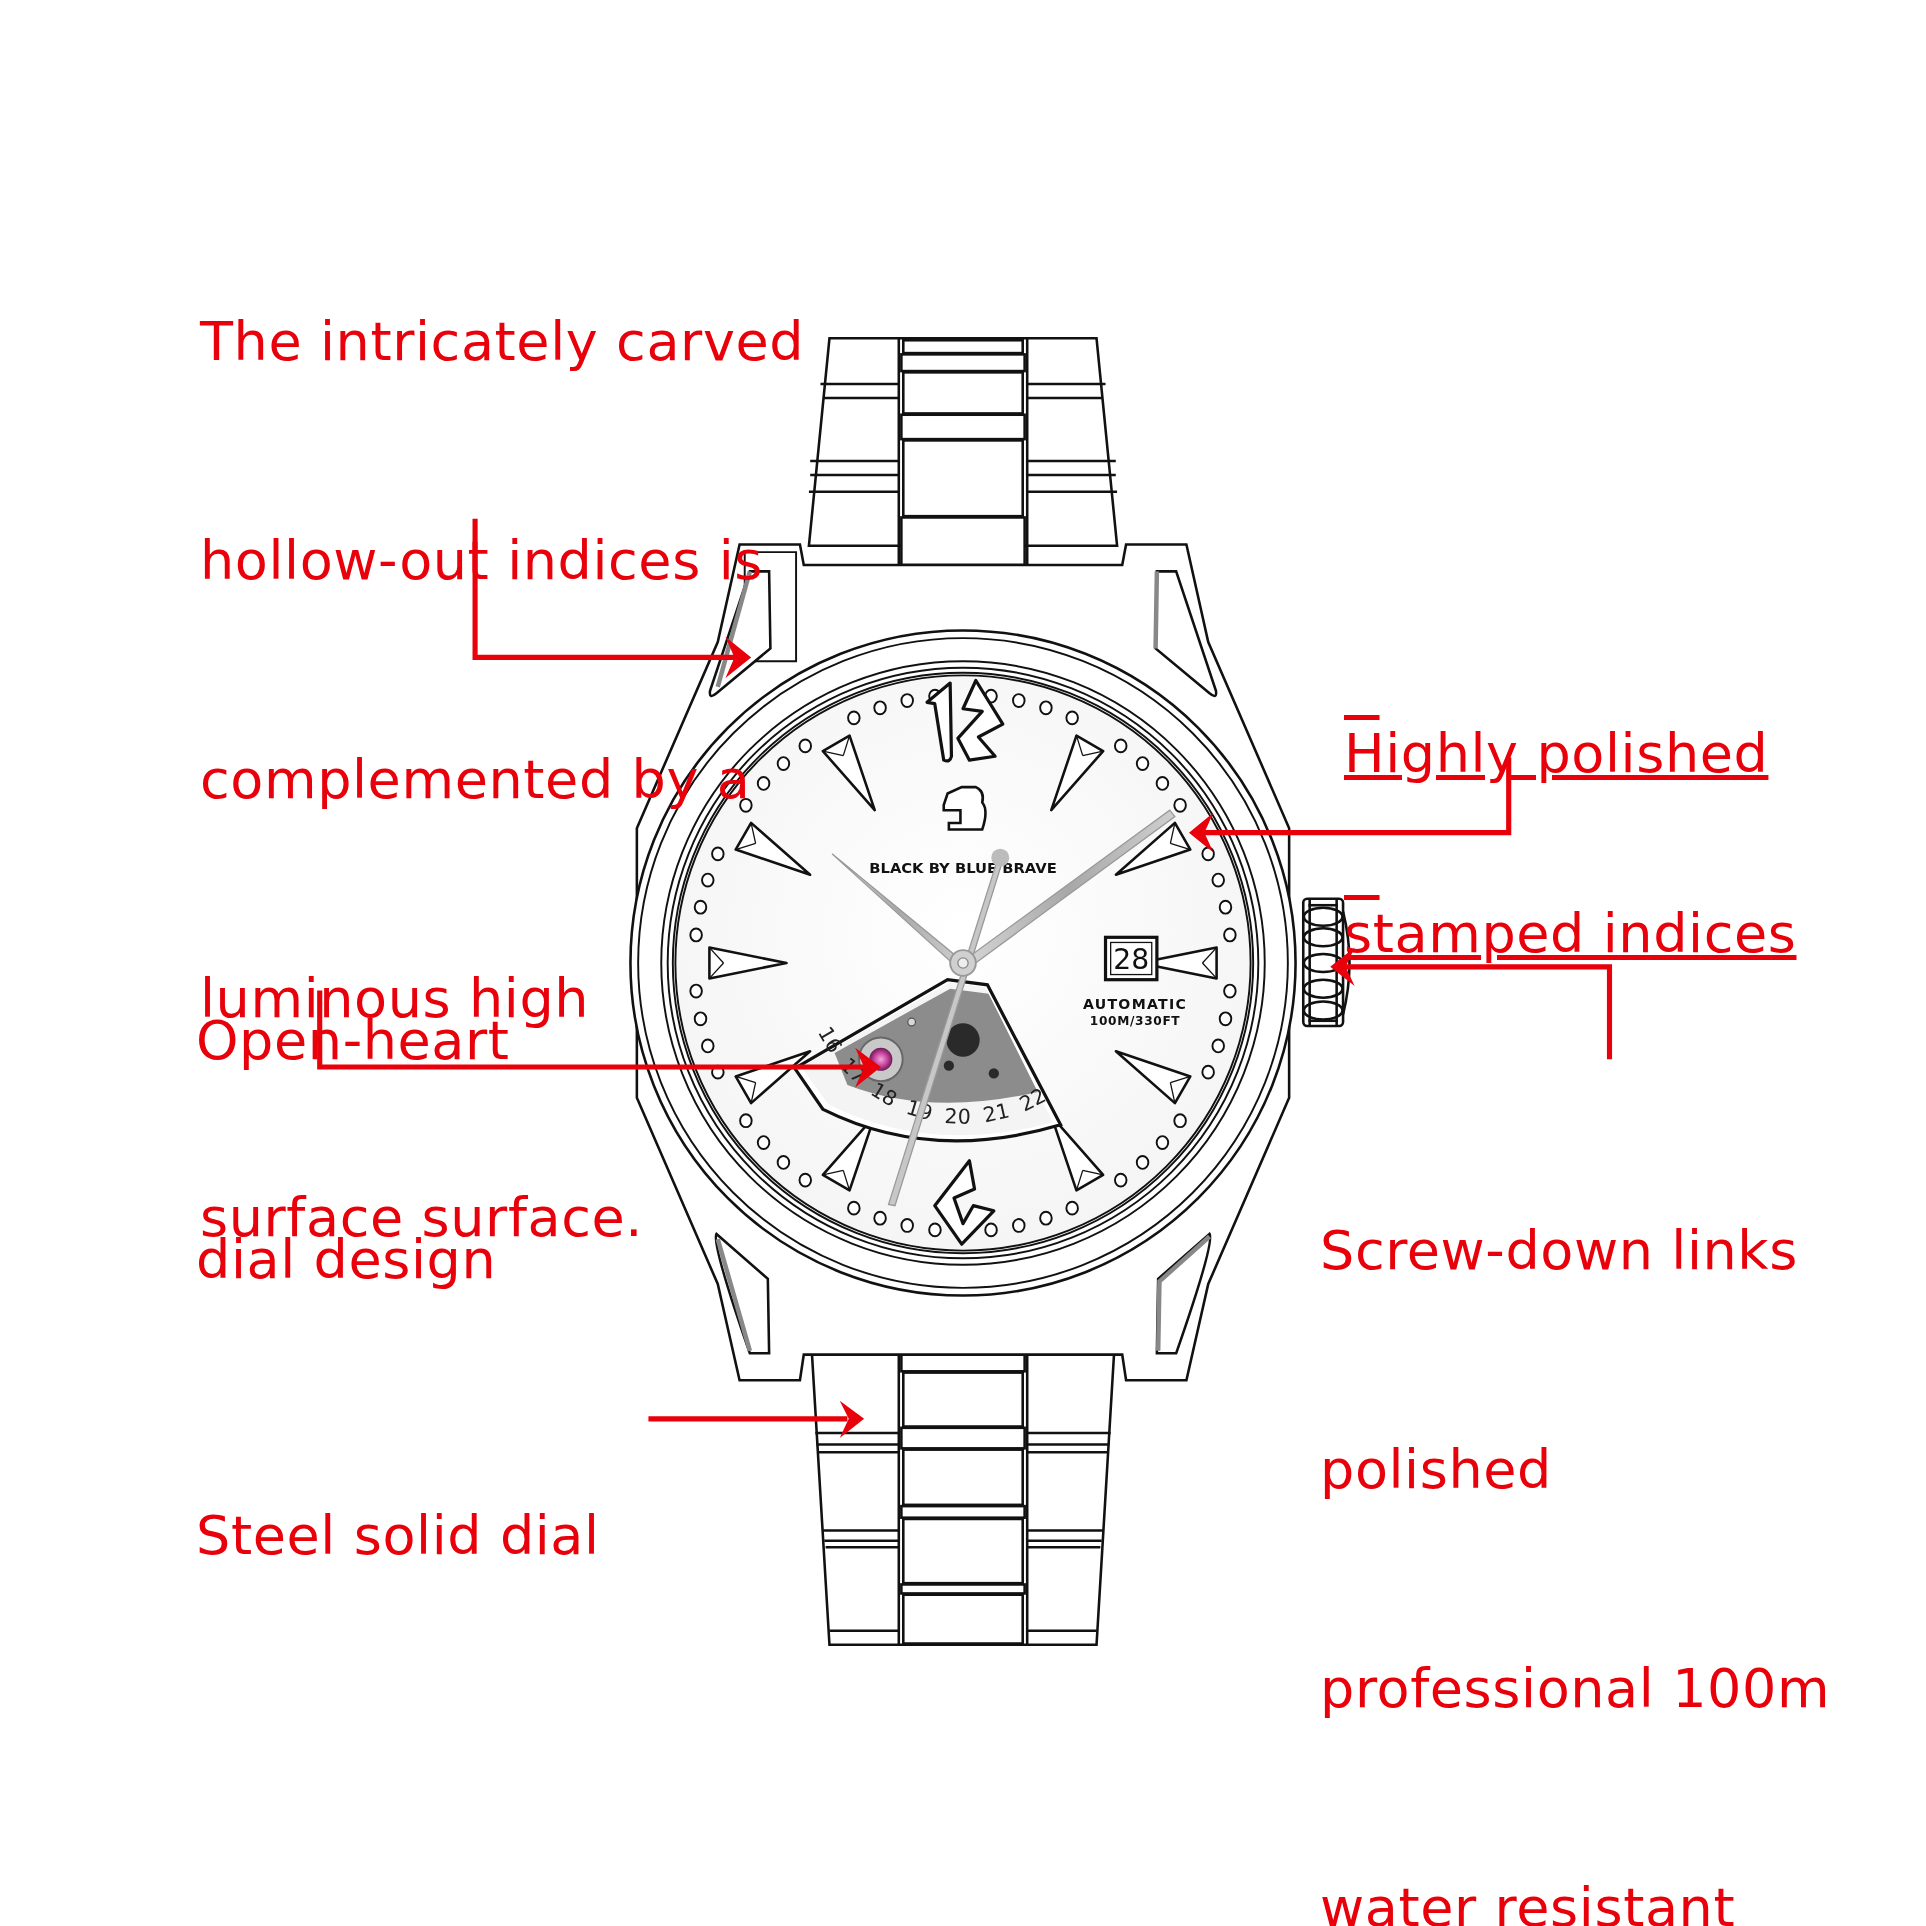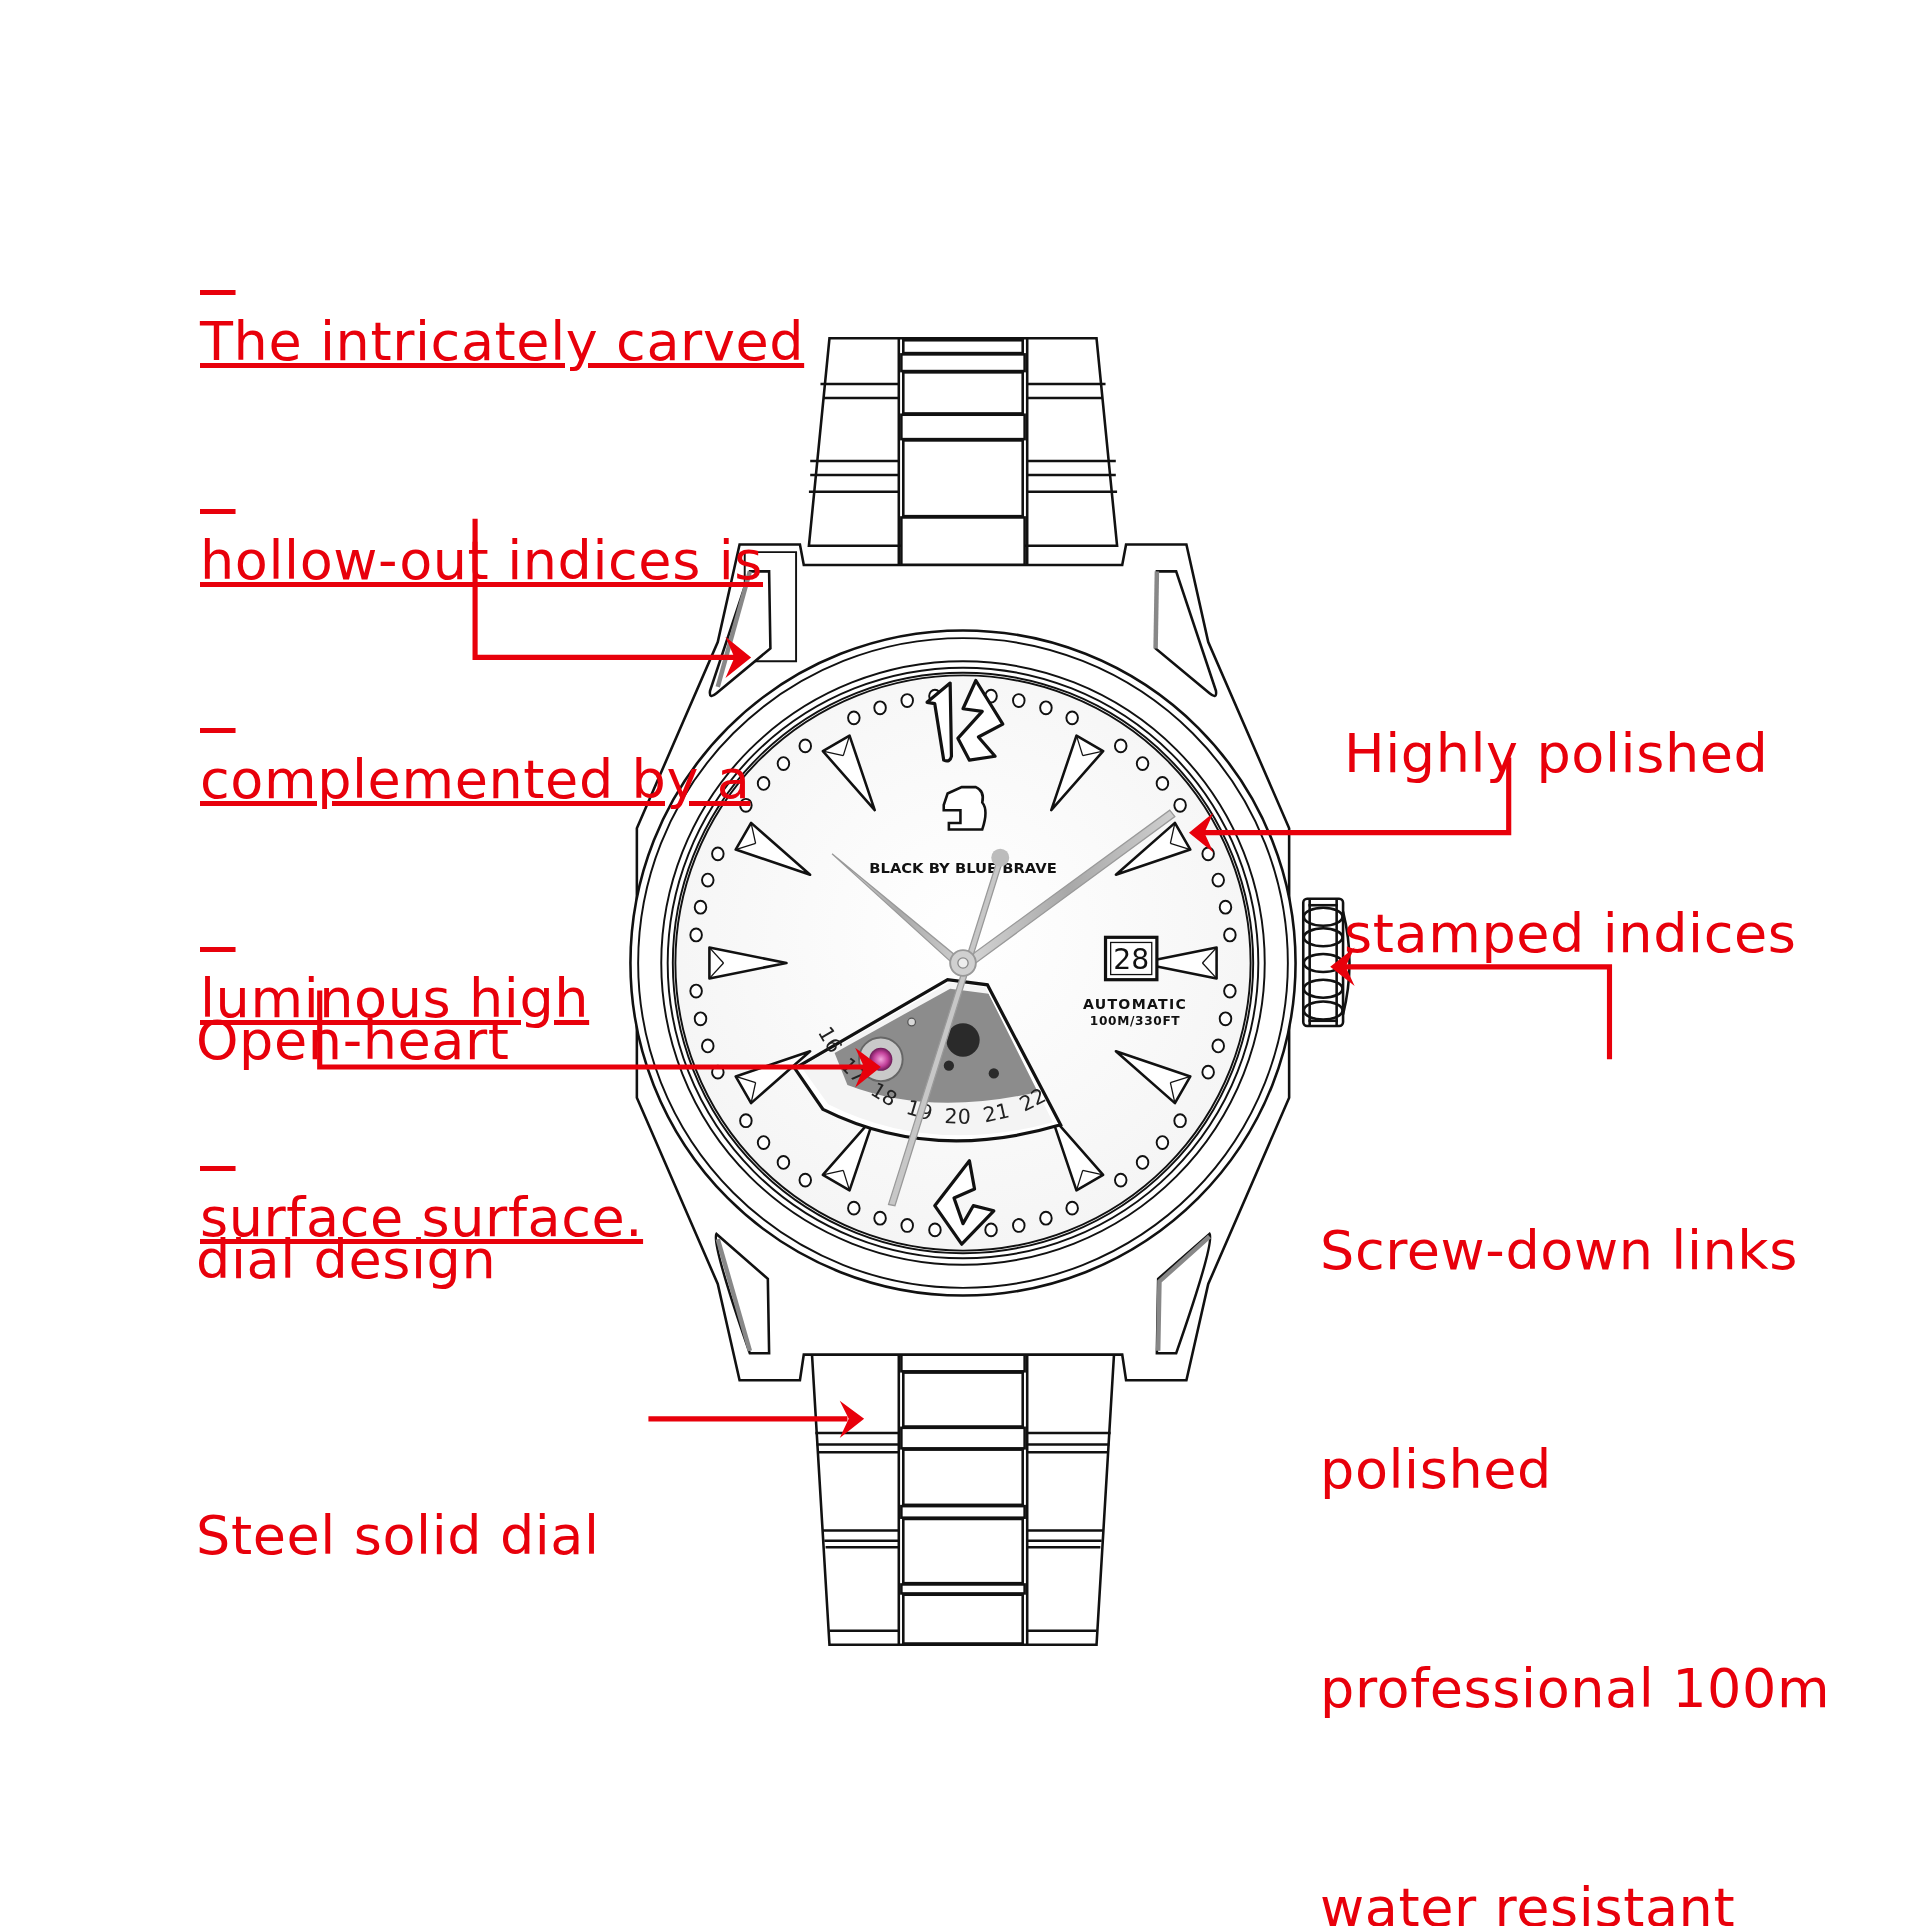--- a/index.html
+++ b/index.html
@@ -290,39 +290,39 @@
   <g fill="#e8000b">
     <polygon points="1130,992 1170,1024 1130,1056 1144,1024"></polygon>
     <polygon points="1332,1632 1372,1662 1332,1694 1346,1662"></polygon>
     <polygon points="1308,2182 1346,2210 1308,2240 1322,2210"></polygon>
     <polygon points="1890,1266 1852,1297 1890,1328 1876,1297"></polygon>
     <polygon points="2110,1476 2072,1506 2110,1536 2096,1506"></polygon>
   </g>
 </svg>
 
 
-<div class="label" style="left:200px; top:159px;text-decoration:underline;">
+<div class="label" style="left:200px; top:159px;">
   <span>The intricately carved</span>
   <span>hollow-out indices is</span>
   <span>complemented by a</span>
   <span>luminous high</span>
   <span>surface surface.</span>
 </div>
 
 <div class="label" style="left:196px; top:858px;">
   <span>Open-heart</span>
   <span>dial design</span>
 </div>
 
 <div class="label" style="left:196px; top:1353px;">
   <span>Steel solid dial</span>
   
 </div>
 
-<div class="label" style="left:1344px; top:604px; line-height:60px;">
+<div class="label" style="left:1344px; top:604px; line-height:60px;text-decoration:underline;">
   <span>Highly polished</span>
   <span>stamped indices</span>
 </div>
 
 <div class="label" style="left:1320px; top:1068px;">
   <span>Screw-down links</span>
   <span>polished</span>
   <span>professional 100m</span>
   <span>water resistant</span>
 </div>

